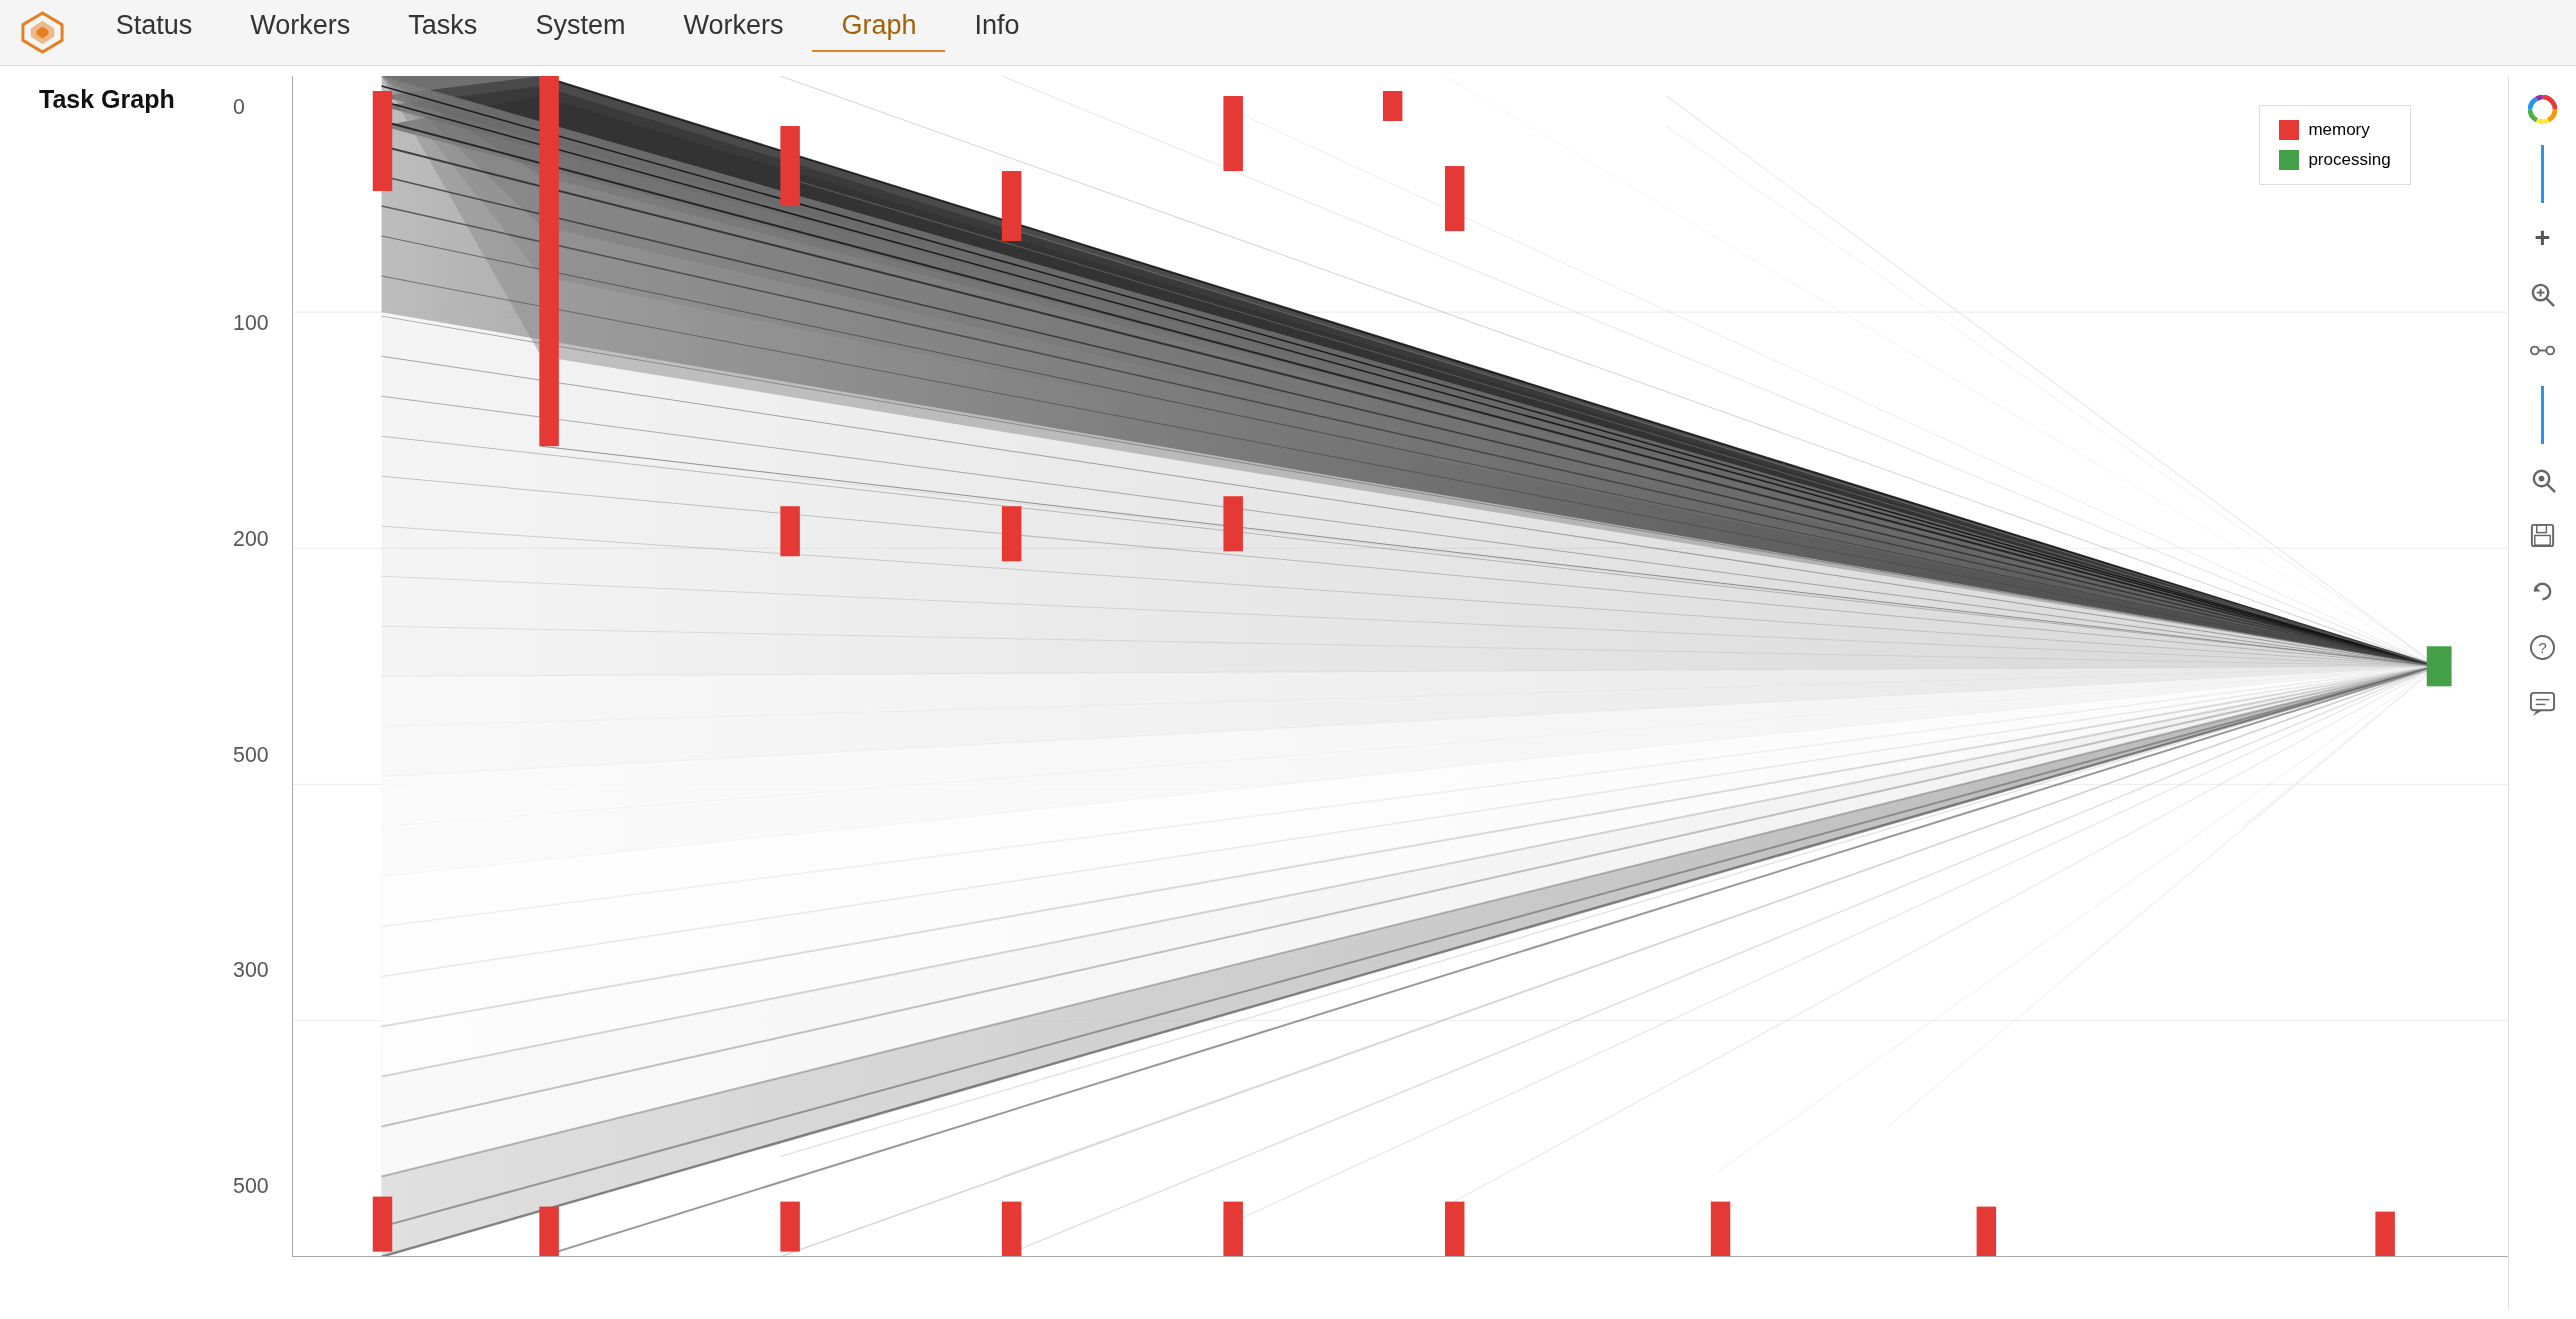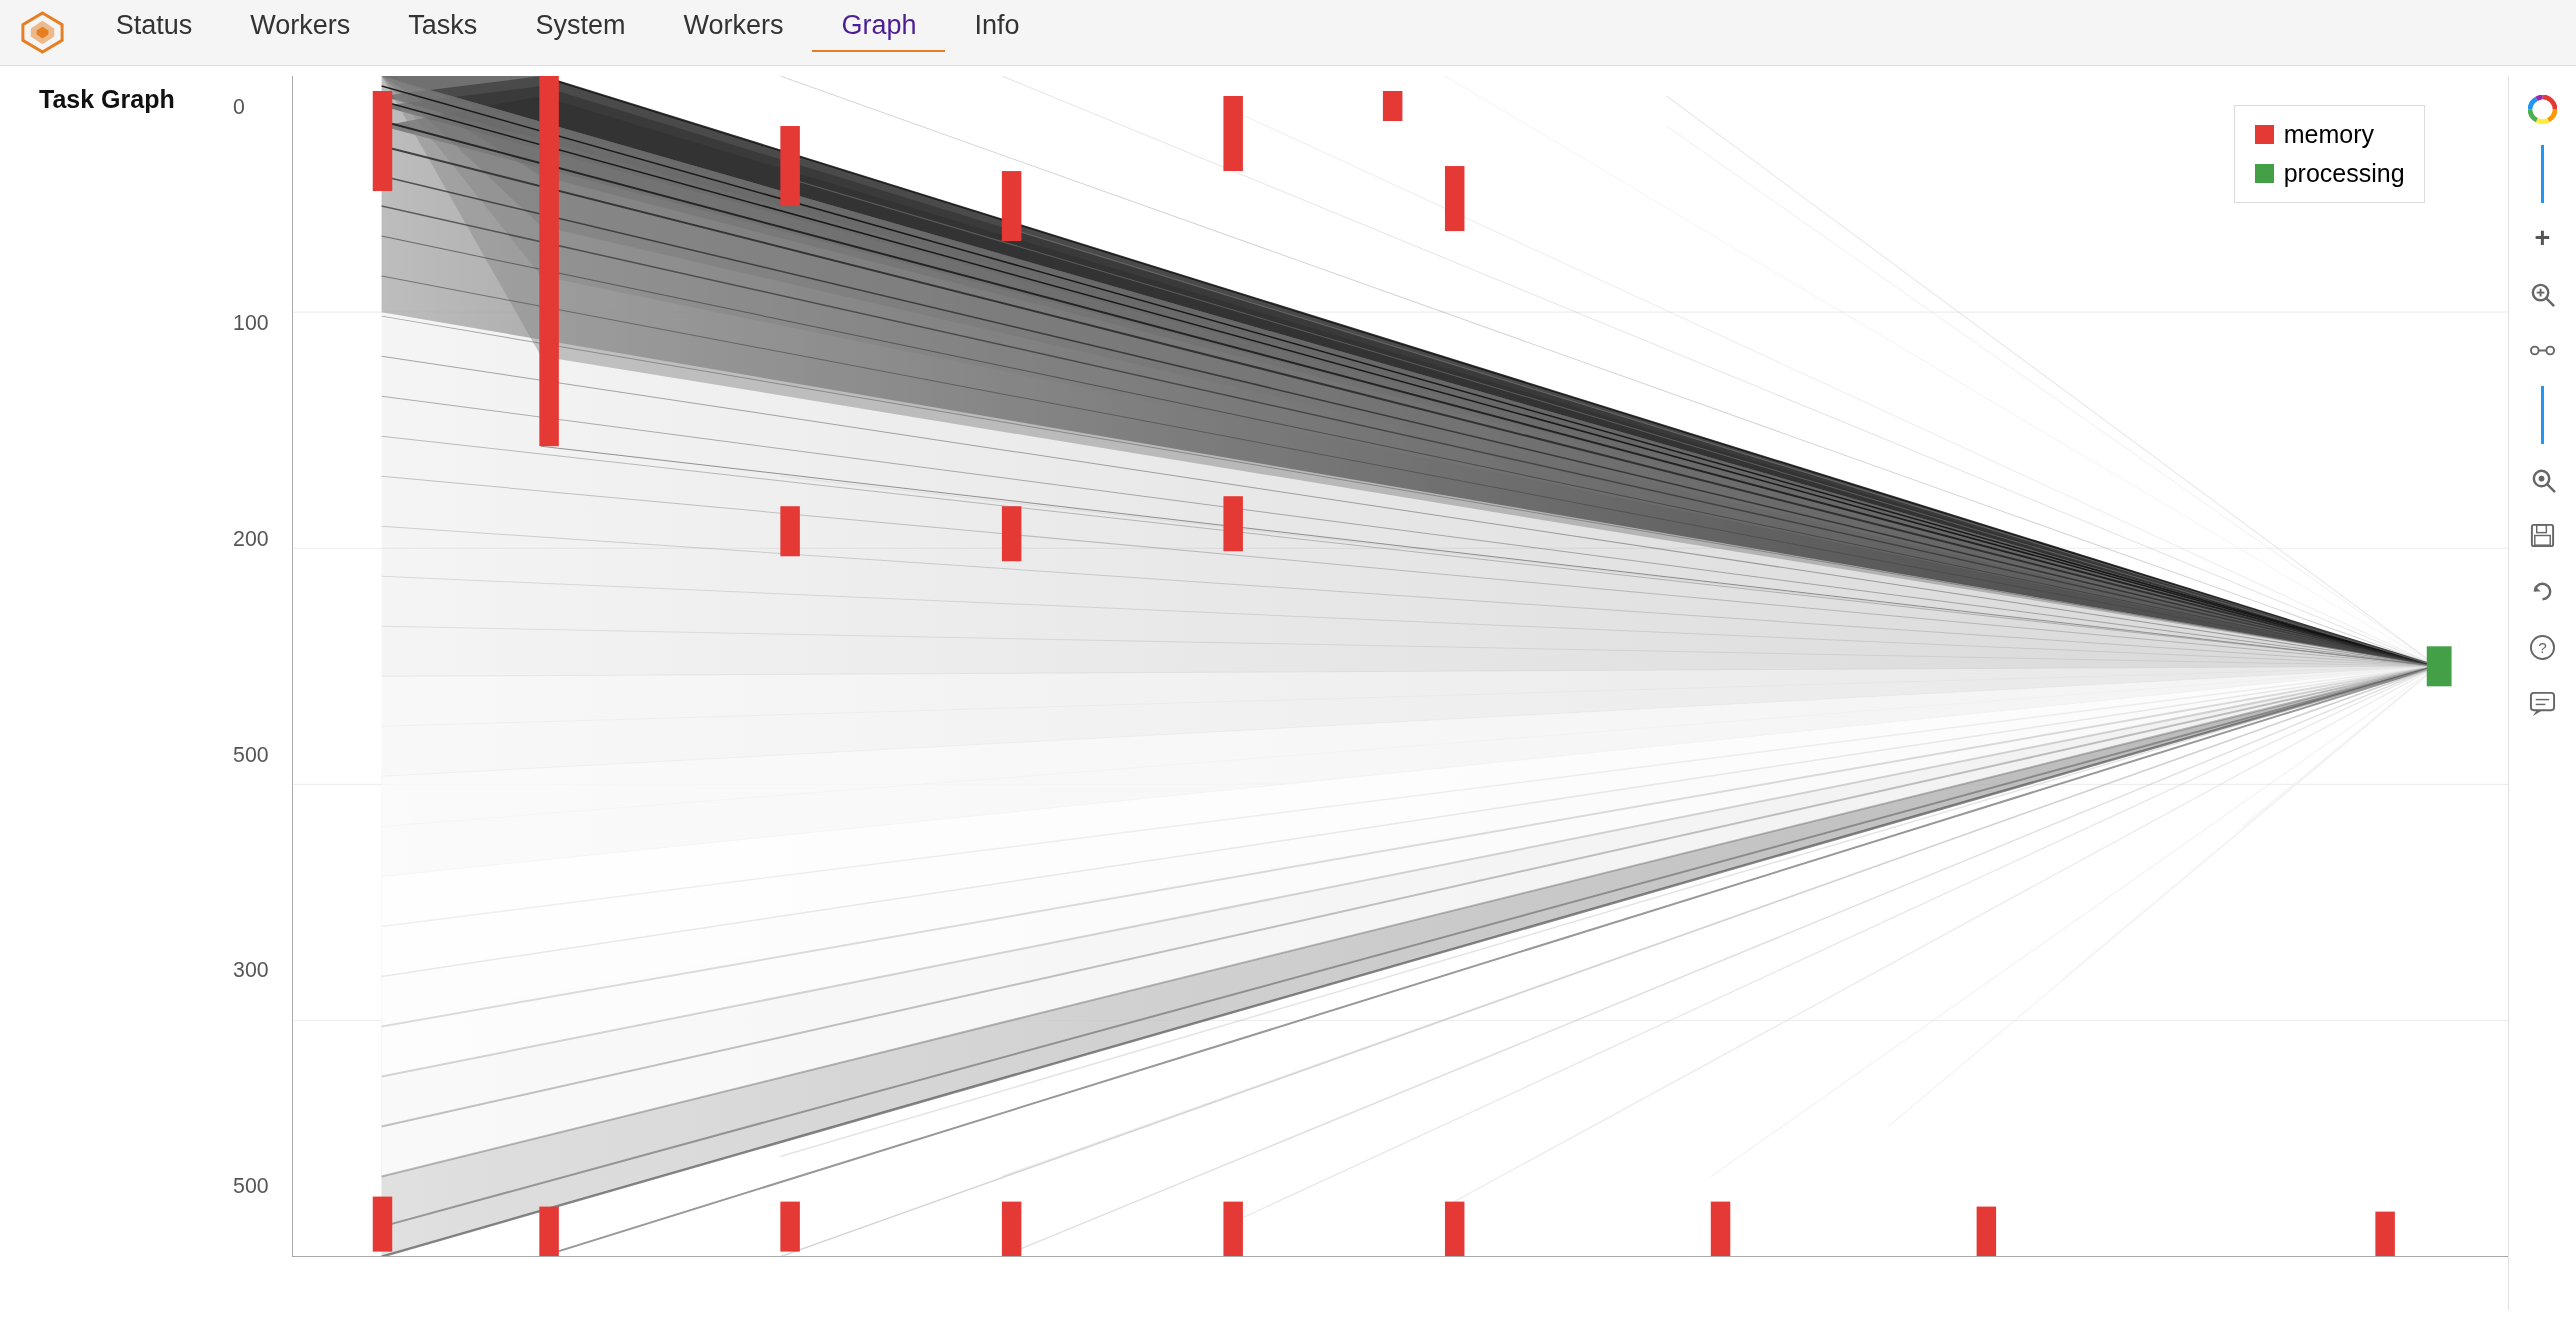--- a/index.html
+++ b/index.html
@@ -23,21 +23,21 @@
     #navbar .nav-item {
       padding: 0 29px;
       height: 52px;
       display: flex;
       align-items: center;
       font-size: 27px;
       color: #333;
       cursor: pointer;
       border-bottom: 2.9px solid transparent;
     }
-    #navbar .nav-item.active { border-bottom: 2.9px solid #e67e22; color: #4c1d95; }
+    #navbar .nav-item.active { border-bottom: 2.9px solid #e67e22; color: #a16207; }
 
     
     #main {
       display: flex;
       flex-direction: row;
       height: calc(1320px - 66px);
       background: white;
     }
 
     #page-title {
@@ -104,25 +104,25 @@
       justify-content: center;
       font-size: 21.3px;
       color: #666;
       border-radius: 3.9px;
     }
 
     
     #legend {
       position: absolute;
       top: 29px;
-      right: 83px;
+      right: 97px;
       background: rgba(255,255,255,0.9);
       border: 1px solid #ddd;
       padding: 14.5px 19.4px;
-      font-size: 25px;
+      font-size: 17px;
       display: flex;
       flex-direction: column;
       gap: 9.7px;
     }
     .legend-item {
       display: flex;
       align-items: center;
       gap: 9.7px;
     }
     .legend-box {

